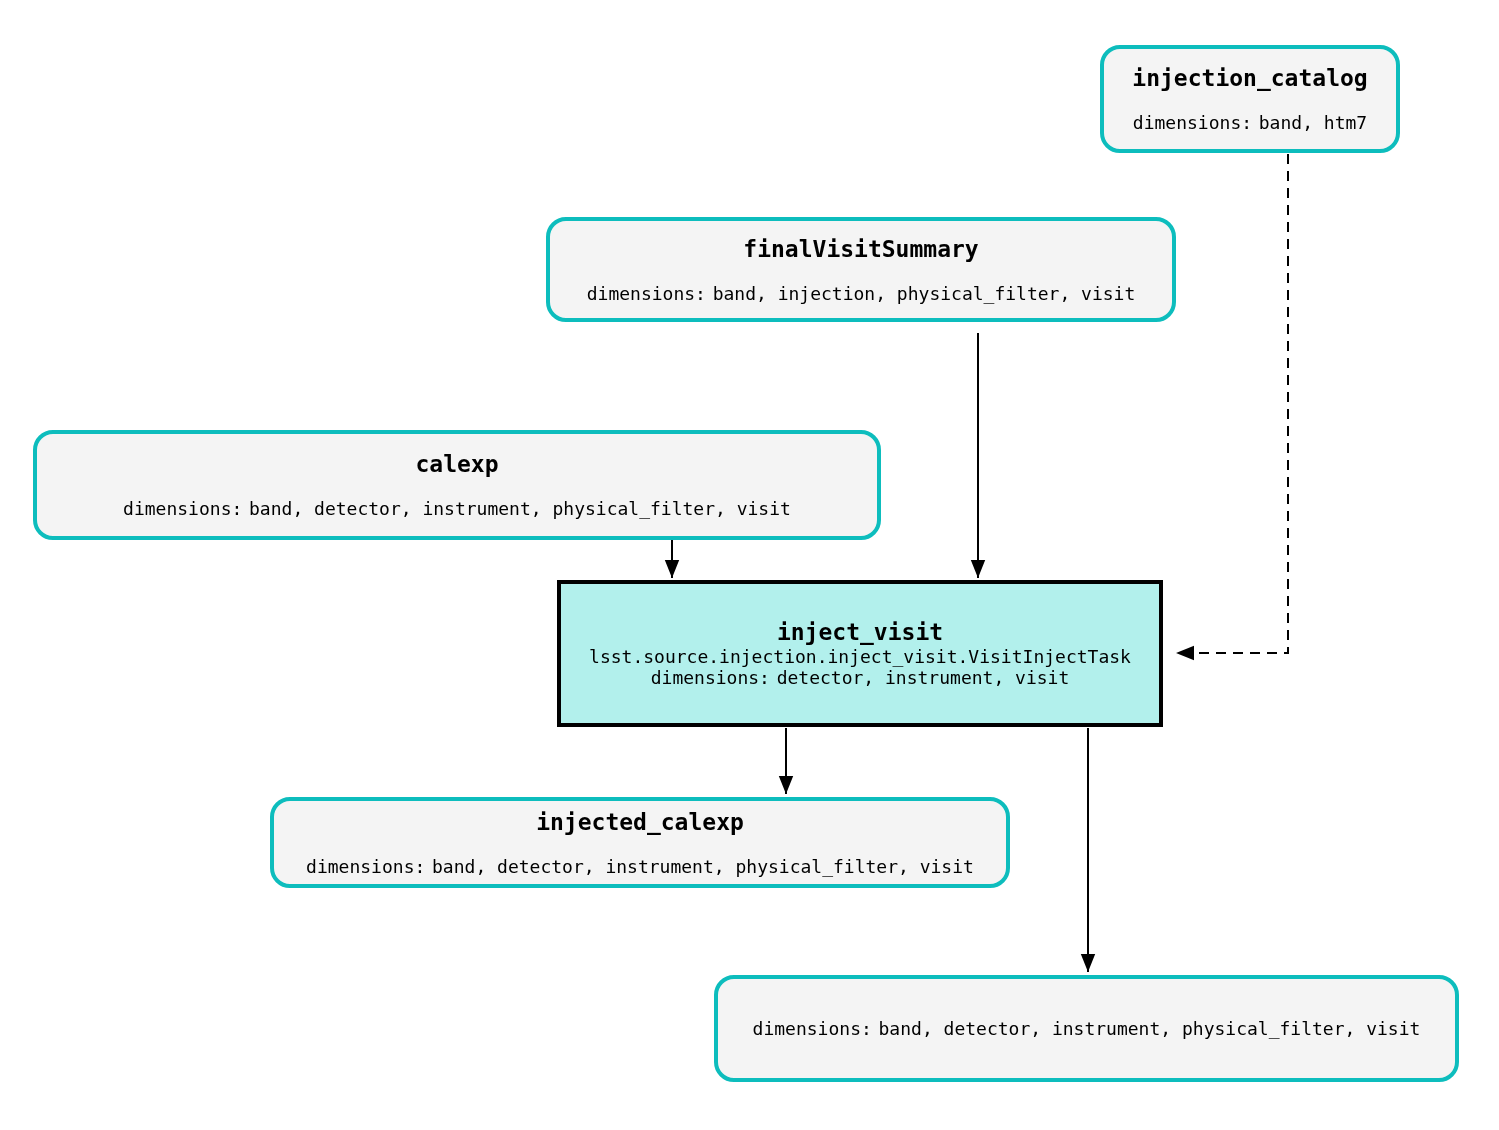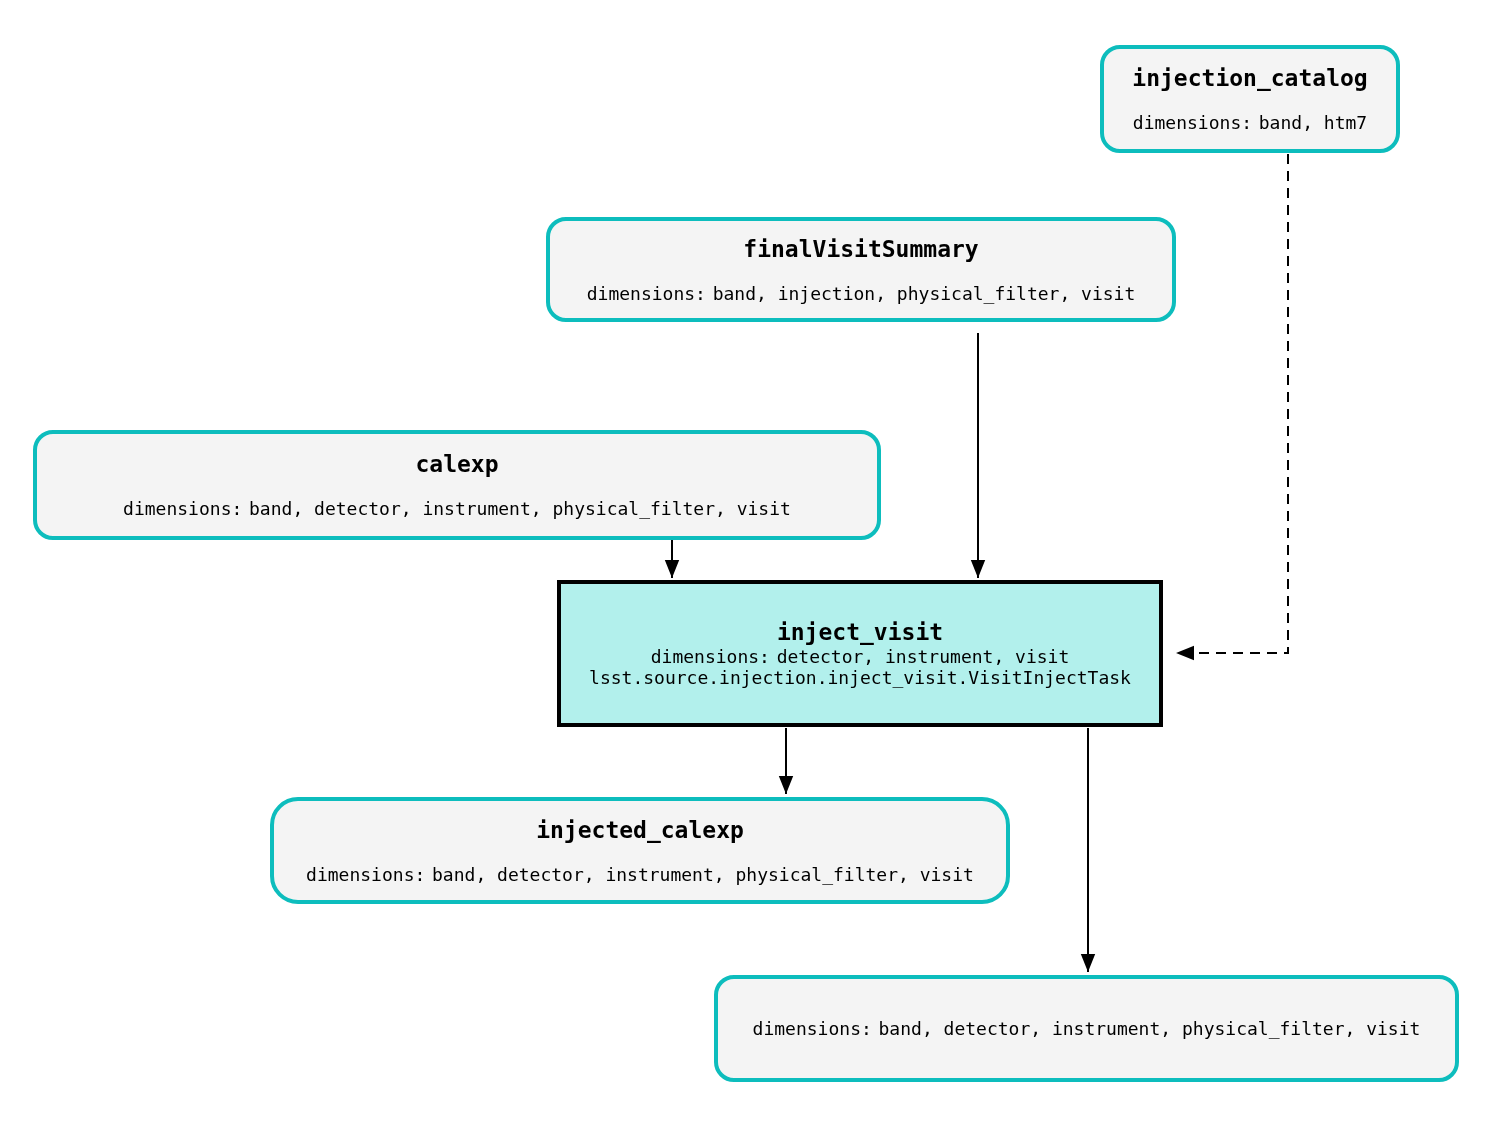--- a/index.html
+++ b/index.html
@@ -45,21 +45,21 @@
   }
   .node-title{font-weight:bold;font-size:23px;line-height:27px;white-space:nowrap;}
   .node-line{font-size:18px;line-height:21px;white-space:nowrap;}
   .dim-label{}
   .dim-value{margin-left:0.62ch;}
   
   #n-injection-catalog        {left:1100px;top:45px; width:300px;height:108px;}
   #n-finalVisitSummary        {left:546px; top:217px;width:630px;height:105px;}
   #n-calexp                   {left:33px;  top:403px;width:848px;height:110px;margin-top:27px;}
   #n-inject-visit             {left:557px; top:580px;width:606px;height:147px;}
-  #n-injected-calexp          {left:270px; top:797px;width:740px;height:107px;border-radius:28px;}
+  #n-injected-calexp          {left:270px; top:797px;width:740px;height:91px;}
   #n-injected-calexp-catalog  {left:714px; top:975px;width:745px;height:107px;}
 </style>
 </head>
 <body>
 
 <div id="canvas">
 
   <svg id="edges" viewBox="0 0 1499 1130" xmlns="http://www.w3.org/2000/svg">
     <defs>
       <marker id="arrow" viewBox="0 0 10 10" refX="10" refY="5" markerWidth="9" markerHeight="9" orient="auto-start-reverse">
@@ -89,24 +89,24 @@
 
   <div id="n-calexp" class="node dataset">
     <div class="node-title">calexp</div>
     <div class="node-line">
       <span class="dim-label">dimensions:</span><span class="dim-value">band, detector, instrument, physical_filter, visit</span>
     </div>
   </div>
 
   <div id="n-inject-visit" class="node task">
     <div class="node-title">inject_visit</div>
+    <div class="node-line">lsst.source.injection.inject_visit.VisitInjectTask</div>
     <div class="node-line">
       <span class="dim-label">dimensions:</span><span class="dim-value">detector, instrument, visit</span>
     </div>
-    <div class="node-line">lsst.source.injection.inject_visit.VisitInjectTask</div>
   </div>
 
   <div id="n-injected-calexp" class="node dataset">
     <div class="node-title">injected_calexp</div>
     <div class="node-line">
       <span class="dim-label">dimensions:</span><span class="dim-value">band, detector, instrument, physical_filter, visit</span>
     </div>
   </div>
 
   <div id="n-injected-calexp-catalog" class="node dataset">

